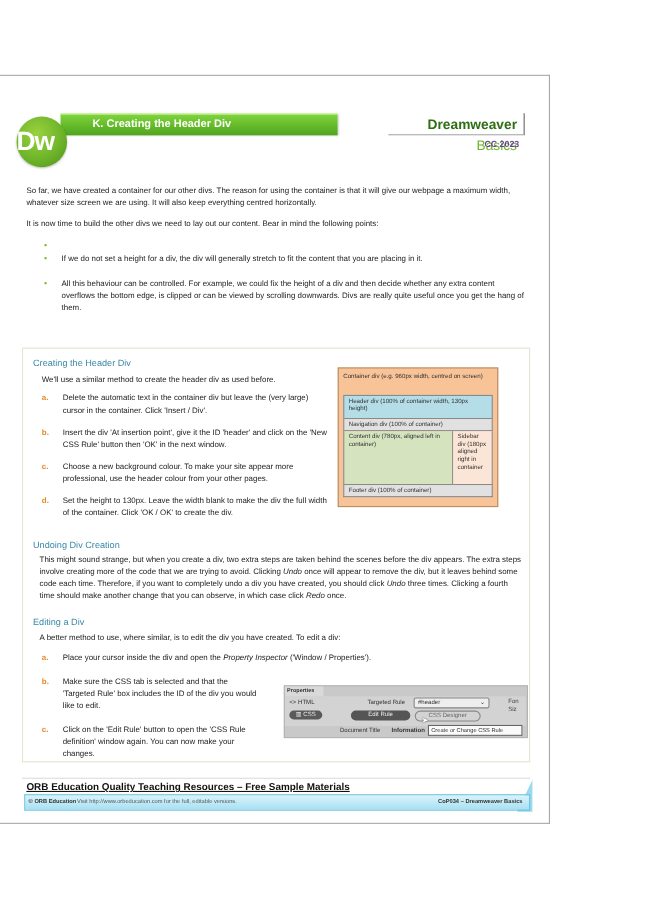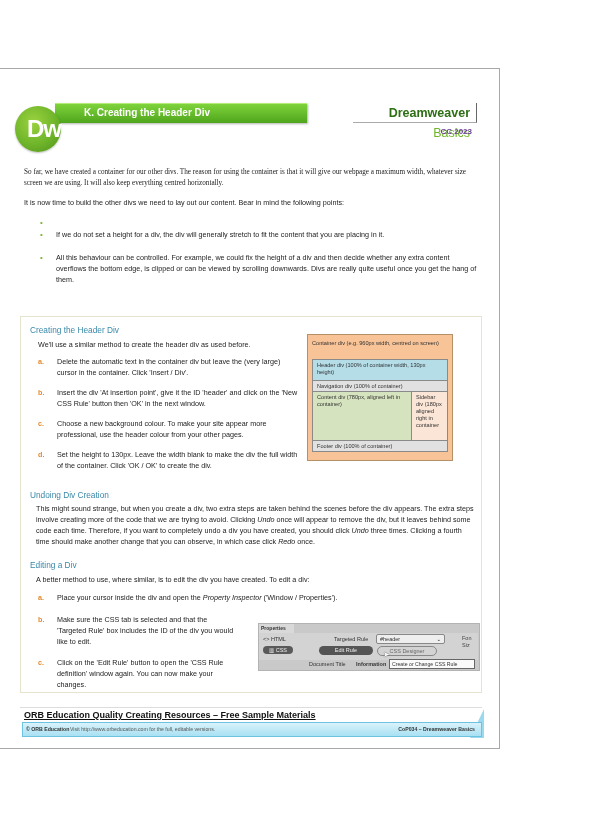--- a/index.html
+++ b/index.html
@@ -5,35 +5,35 @@
   html, body { margin: 0; padding: 0; background: #ffffff; }
   body { width: 600px; height: 819px; position: relative; overflow: hidden;
          font-family: "Liberation Sans", "DejaVu Sans", sans-serif; color: #222; }
   .page { position: absolute; left: 0; top: 68px; width: 500px; height: 681px;
           border: 1px solid #a8a8a8; border-left: none; box-sizing: border-box; background: #fff; }
   .abs { position: absolute; }
 
   
   .dw-logo { left: 15px; top: 37px; width: 46px; height: 46px; border-radius: 50%;
              background: radial-gradient(circle at 40% 35%, #9bd23f 0%, #6fb52a 55%, #4e8f1a 100%);
-             color: #fff; font-weight: bold; font-size: 24px; line-height: 46px; text-align: right;
+             color: #fff; font-weight: bold; font-size: 24px; line-height: 46px; text-align: left;
              letter-spacing: -1px; z-index: 2; box-shadow: 0 1px 2px rgba(0,0,0,0.25); }
   .banner { left: 55px; top: 34px; width: 252px; height: 19px;
             background: linear-gradient(#7fd33c, #4fa51c); border-top: 1px solid #b6ec7a;
             box-shadow: 1px 1px 2px rgba(0,0,0,0.3); }
   .banner-title { left: 84px; top: 35px; color: #fff; font-size: 10px; font-weight: bold; line-height: 18px; z-index: 3; }
   .brand-box { left: 353px; top: 34px; width: 124px; height: 20px; border-right: 1px solid #666;
                border-bottom: 1px solid #aaa; text-align: right; box-sizing: border-box; padding-right: 6px; }
   .brand-main { color: #2e6f14; font-weight: bold; font-size: 12.5px; line-height: 20px; }
   .brand-sub { color: #6fb52a; font-weight: normal; font-size: 12.5px; }
   .version { left: 420px; top: 58px; width: 52px; text-align: right; color: #6a3d99; font-weight: bold; font-size: 8px; }
 
   
   .p { font-size: 7.2px; line-height: 11px; color: #222; }
-  .intro1 { left: 24px; top: 98px; width: 450px; font-family: Liberation Serif, serif; }
+  .intro1 { left: 24px; top: 98px; width: 450px; }
   .intro2 { left: 24px; top: 128px; width: 450px; }
   .bullets { left: 40px; top: 148px; width: 440px; margin: 0; padding: 0; list-style: none; }
   .bullets li { position: relative; padding-left: 16px; margin-bottom: 12px; }
   .bullets li .dot { position: absolute; left: 0; top: 0; color: #7bb530; font-size: 8px; }
 
   
   .box { left: 20px; top: 247px; width: 462px; height: 377px; border: 1px solid #e4e4cf; box-sizing: border-box; }
   .h2 { color: #3a88a8; font-weight: normal; font-size: 8.3px; }
   .ol { margin: 0; padding: 0; list-style: none; }
   .ol li { position: relative; padding-left: 19px; font-size: 7.2px; line-height: 11px; margin-bottom: 9px; }
@@ -142,20 +142,20 @@
     <div class="abs pi-cssd">CSS Designer</div>
     <div class="abs pi-font"><span>Fon</span><br><span>Siz</span></div>
     <div class="abs pi-doc">Document Title</div>
     <div class="abs pi-info">Information</div>
     <div class="abs pi-tip">Create or Change CSS Rule</div>
     <div class="abs cursor">➤</div>
   </div>
 
   <div class="abs foot-line"></div>
   <div class="abs foot-flap"></div>
-  <div class="abs foot-title">ORB Education Quality Creating Resources – Free Sample Materials</div>
+  <div class="abs foot-title">ORB Education Quality Teaching Resources – Free Sample Materials</div>
   <div class="abs foot-bar">
     <span class="abs fb-copy">© ORB Education</span>
     <span class="abs fb-visit">Visit http://www.orbeducation.com for the full, editable versions.</span>
     <span class="abs fb-code">CoP034 – Dreamweaver Basics</span>
   </div>
 
 </div>
 
 </body></html>

